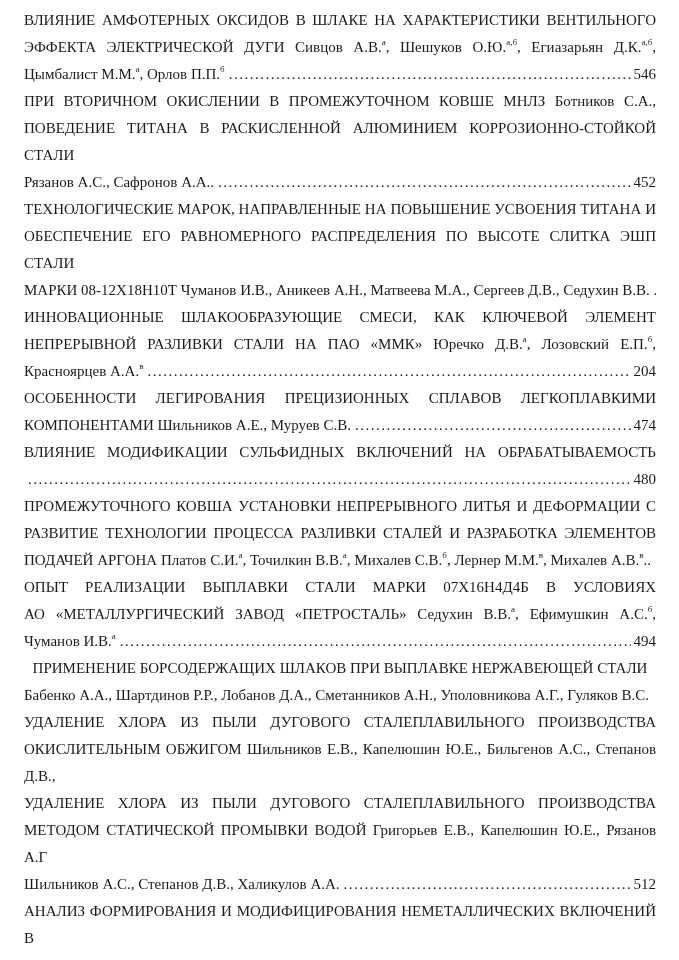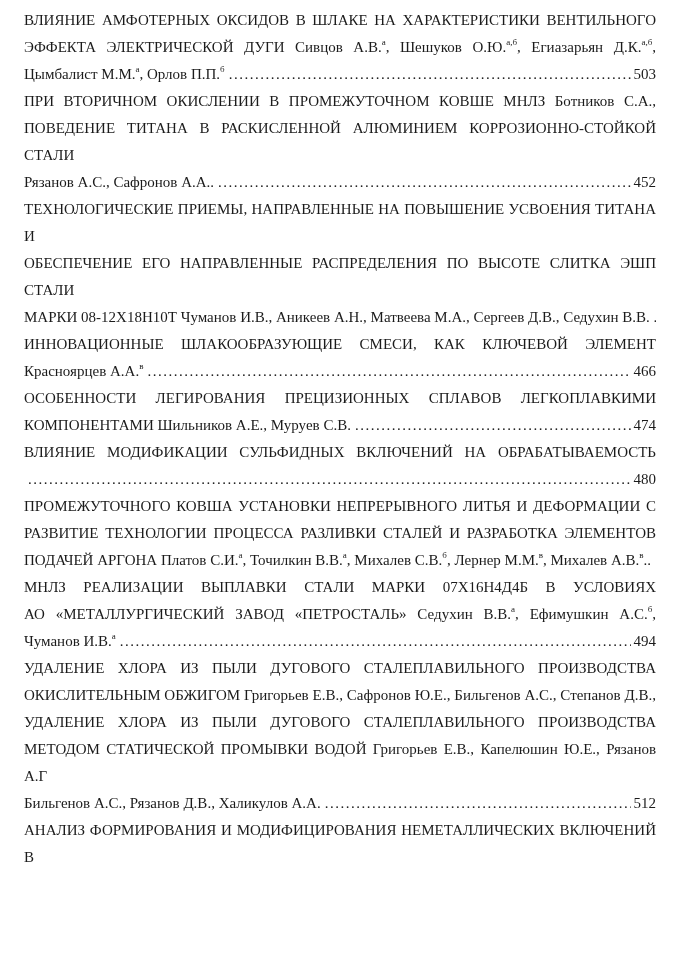--- a/index.html
+++ b/index.html
@@ -72,46 +72,47 @@
 <body>
 
 <div class="page">
   <div id="toc-root">
       <div class="toc-entry">
         <div class="line just">ВЛИЯНИЕ АМФОТЕРНЫХ ОКСИДОВ В ШЛАКЕ НА ХАРАКТЕРИСТИКИ ВЕНТИЛЬНОГО</div>
         <div class="line just">ЭФФЕКТА ЭЛЕКТРИЧЕСКОЙ ДУГИ Сивцов А.В.<sup>а</sup>, Шешуков О.Ю.<sup>а,б</sup>, Егиазарьян Д.К.<sup>а,б</sup>,</div>
         <div class="line last">
           <span class="txt">Цымбалист М.М.<sup>а</sup>, Орлов П.П.<sup>б</sup></span>
           <span class="leader"></span>
-          <span class="pg">503</span>
+          <span class="pg">546</span>
         </div>
       </div>
       <div class="toc-entry">
         <div class="line just">ПРИ ВТОРИЧНОМ ОКИСЛЕНИИ В ПРОМЕЖУТОЧНОМ КОВШЕ МНЛЗ Ботников С.А.,</div>
         <div class="line just">ПОВЕДЕНИЕ ТИТАНА В РАСКИСЛЕННОЙ АЛЮМИНИЕМ КОРРОЗИОННО-СТОЙКОЙ СТАЛИ</div>
         <div class="line last">
           <span class="txt">Рязанов А.С., Сафронов А.А..</span>
           <span class="leader"></span>
           <span class="pg">452</span>
         </div>
       </div>
       <div class="toc-entry">
-        <div class="line just">ТЕХНОЛОГИЧЕСКИЕ ПРИЕМЫ, НАПРАВЛЕННЫЕ НА ПОВЫШЕНИЕ УСВОЕНИЯ ТИТАНА И</div>
-        <div class="line just">ОБЕСПЕЧЕНИЕ ЕГО НАПРАВЛЕННЫЕ РАСПРЕДЕЛЕНИЯ ПО ВЫСОТЕ СЛИТКА ЭШП СТАЛИ</div>
+        <div class="line just">ТЕХНОЛОГИЧЕСКИЕ МАРОК, НАПРАВЛЕННЫЕ НА ПОВЫШЕНИЕ УСВОЕНИЯ ТИТАНА И</div>
+        <div class="line just">ОБЕСПЕЧЕНИЕ ЕГО РАВНОМЕРНОГО РАСПРЕДЕЛЕНИЯ ПО ВЫСОТЕ СЛИТКА ЭШП СТАЛИ</div>
         <div class="line last">
           <span class="txt">МАРКИ 08-12Х18Н10Т Чуманов И.В., Аникеев А.Н., Матвеева М.А., Сергеев Д.В., Седухин В.В. .</span>
           <span class="leader"></span>
         </div>
       </div>
       <div class="toc-entry">
         <div class="line just">ИННОВАЦИОННЫЕ ШЛАКООБРАЗУЮЩИЕ СМЕСИ, КАК КЛЮЧЕВОЙ ЭЛЕМЕНТ</div>
+        <div class="line just">НЕПРЕРЫВНОЙ РАЗЛИВКИ СТАЛИ НА ПАО «ММК» Юречко Д.В.<sup>а</sup>, Лозовский Е.П.<sup>б</sup>,</div>
         <div class="line last">
           <span class="txt">Красноярцев А.А.<sup>в</sup></span>
           <span class="leader"></span>
-          <span class="pg">466</span>
+          <span class="pg">204</span>
         </div>
       </div>
       <div class="toc-entry">
         <div class="line just">ОСОБЕННОСТИ ЛЕГИРОВАНИЯ ПРЕЦИЗИОННЫХ СПЛАВОВ ЛЕГКОПЛАВКИМИ</div>
         <div class="line last">
           <span class="txt">КОМПОНЕНТАМИ Шильников А.Е., Муруев С.В.</span>
           <span class="leader"></span>
           <span class="pg">474</span>
         </div>
       </div>
@@ -124,37 +125,45 @@
       </div>
       <div class="toc-entry">
         <div class="line just">ПРОМЕЖУТОЧНОГО КОВША УСТАНОВКИ НЕПРЕРЫВНОГО ЛИТЬЯ И ДЕФОРМАЦИИ С</div>
         <div class="line just">РАЗВИТИЕ ТЕХНОЛОГИИ ПРОЦЕССА РАЗЛИВКИ СТАЛЕЙ И РАЗРАБОТКА ЭЛЕМЕНТОВ</div>
         <div class="line last">
           <span class="txt">ПОДАЧЕЙ АРГОНА Платов С.И.<sup>а</sup>, Точилкин В.В.<sup>а</sup>, Михалев С.В.<sup>б</sup>, Лернер М.М.<sup>в</sup>, Михалев А.В.<sup>в</sup>..</span>
           <span class="leader"></span>
         </div>
       </div>
       <div class="toc-entry">
-        <div class="line just">МНЛЗ РЕАЛИЗАЦИИ ВЫПЛАВКИ СТАЛИ МАРКИ 07Х16Н4Д4Б В УСЛОВИЯХ</div>
+        <div class="line just">ОПЫТ РЕАЛИЗАЦИИ ВЫПЛАВКИ СТАЛИ МАРКИ 07Х16Н4Д4Б В УСЛОВИЯХ</div>
         <div class="line just">АО «МЕТАЛЛУРГИЧЕСКИЙ ЗАВОД «ПЕТРОСТАЛЬ» Седухин В.В.<sup>а</sup>, Ефимушкин А.С.<sup>б</sup>,</div>
         <div class="line last">
           <span class="txt">Чуманов И.В.<sup>а</sup></span>
           <span class="leader"></span>
           <span class="pg">494</span>
         </div>
       </div>
       <div class="toc-entry">
+        <div class="line center">ПРИМЕНЕНИЕ БОРСОДЕРЖАЩИХ ШЛАКОВ ПРИ ВЫПЛАВКЕ НЕРЖАВЕЮЩЕЙ СТАЛИ</div>
+        <div class="line last">
+          <span class="txt">Бабенко А.А., Шартдинов Р.Р., Лобанов Д.А., Сметанников А.Н., Уполовникова А.Г., Гуляков В.С.</span>
+          <span class="leader nodots"></span>
+          <span class="pg">500</span>
+        </div>
+      </div>
+      <div class="toc-entry">
         <div class="line just">УДАЛЕНИЕ ХЛОРА ИЗ ПЫЛИ ДУГОВОГО СТАЛЕПЛАВИЛЬНОГО ПРОИЗВОДСТВА</div>
-        <div class="line just">ОКИСЛИТЕЛЬНЫМ ОБЖИГОМ Григорьев Е.В., Сафронов Ю.Е., Бильгенов А.С., Степанов Д.В.,</div>
+        <div class="line just">ОКИСЛИТЕЛЬНЫМ ОБЖИГОМ Шильников Е.В., Капелюшин Ю.Е., Бильгенов А.С., Степанов Д.В.,</div>
       </div>
       <div class="toc-entry">
         <div class="line just">УДАЛЕНИЕ ХЛОРА ИЗ ПЫЛИ ДУГОВОГО СТАЛЕПЛАВИЛЬНОГО ПРОИЗВОДСТВА</div>
         <div class="line just">МЕТОДОМ СТАТИЧЕСКОЙ ПРОМЫВКИ ВОДОЙ Григорьев Е.В., Капелюшин Ю.Е., Рязанов А.Г</div>
         <div class="line last">
-          <span class="txt">Бильгенов А.С., Рязанов Д.В., Халикулов А.А.</span>
+          <span class="txt">Шильников А.С., Степанов Д.В., Халикулов А.А.</span>
           <span class="leader"></span>
           <span class="pg">512</span>
         </div>
       </div>
       <div class="toc-entry">
         <div class="line just">АНАЛИЗ ФОРМИРОВАНИЯ И МОДИФИЦИРОВАНИЯ НЕМЕТАЛЛИЧЕСКИХ ВКЛЮЧЕНИЙ В</div>
       </div>
     </div>
 
 </div>

